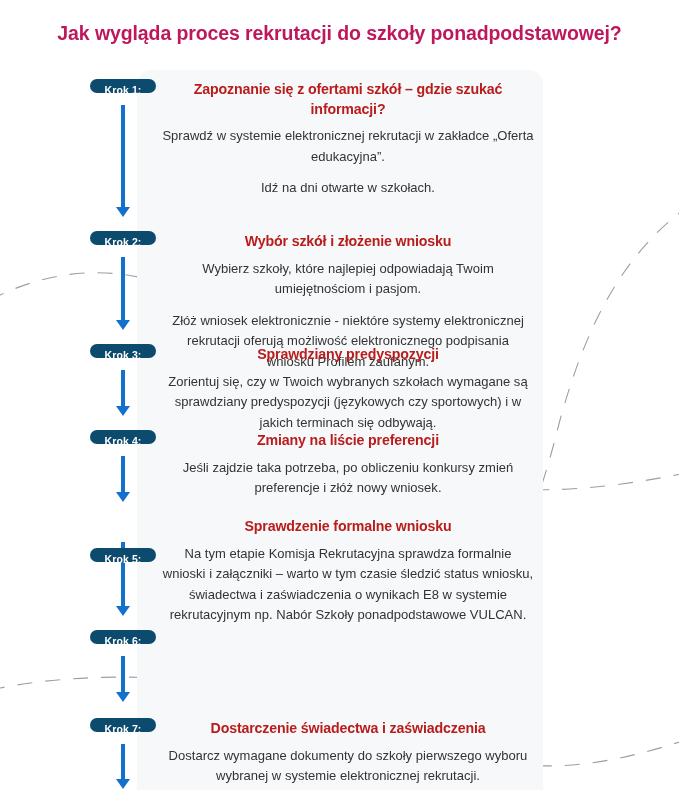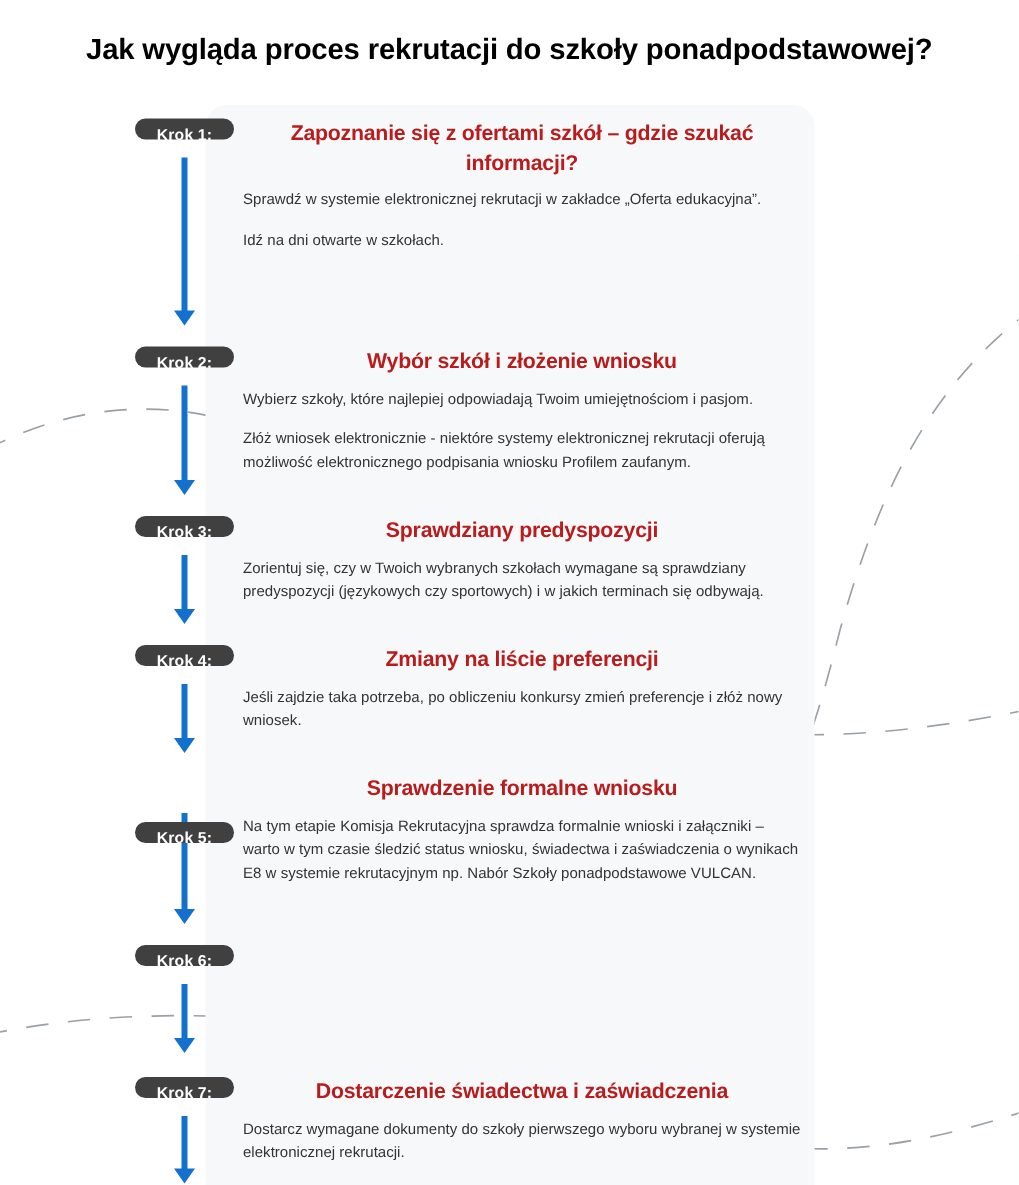--- a/index.html
+++ b/index.html
@@ -29,21 +29,21 @@
 
   
   .page-title {
     position: absolute;
     left: 0;
     top: 22px;
     width: 679px;
     text-align: center;
     font-size: 19.5px;
     font-weight: bold;
-    color: #000000;
+    color: #be185d;
     letter-spacing: -0.1px;
     z-index: 4;
     white-space: nowrap;
   }
 
   
   .content-card {
     position: absolute;
     left: 137px;
     top: 70px;
@@ -68,21 +68,21 @@
     position: absolute;
     left: 0;
     width: 679px;
   }
 
   .badge {
     position: absolute;
     left: 90px;
     width: 66px;
     height: 14px;
-    background: #404040;
+    background: #0c4a6e;
     border-radius: 11px;
     color: #ffffff;
     font-size: 10.5px;
     font-weight: bold;
     line-height: 22px;
     text-align: center;
     letter-spacing: 0.1px;
     z-index: 5;
   }
 
@@ -96,25 +96,26 @@
     font-size: 14.2px;
     font-weight: bold;
     color: #b91c1c;
     line-height: 1.38;
     letter-spacing: -0.15px;
     margin-bottom: 7px;
     text-align: center;
   }
 
   .step-para {
-    font-size: 10px;
+    font-size: 13px;
     color: #333333;
     line-height: 1.58;
     letter-spacing: 0.02px;
     margin-bottom: 11px;
+    text-align: center;
   }
   .step-para:last-child { margin-bottom: 0; }
 
   
   .arrow {
     position: absolute;
     left: 121px;
     width: 4px;
     background: #1470cd;
     z-index: 4;

